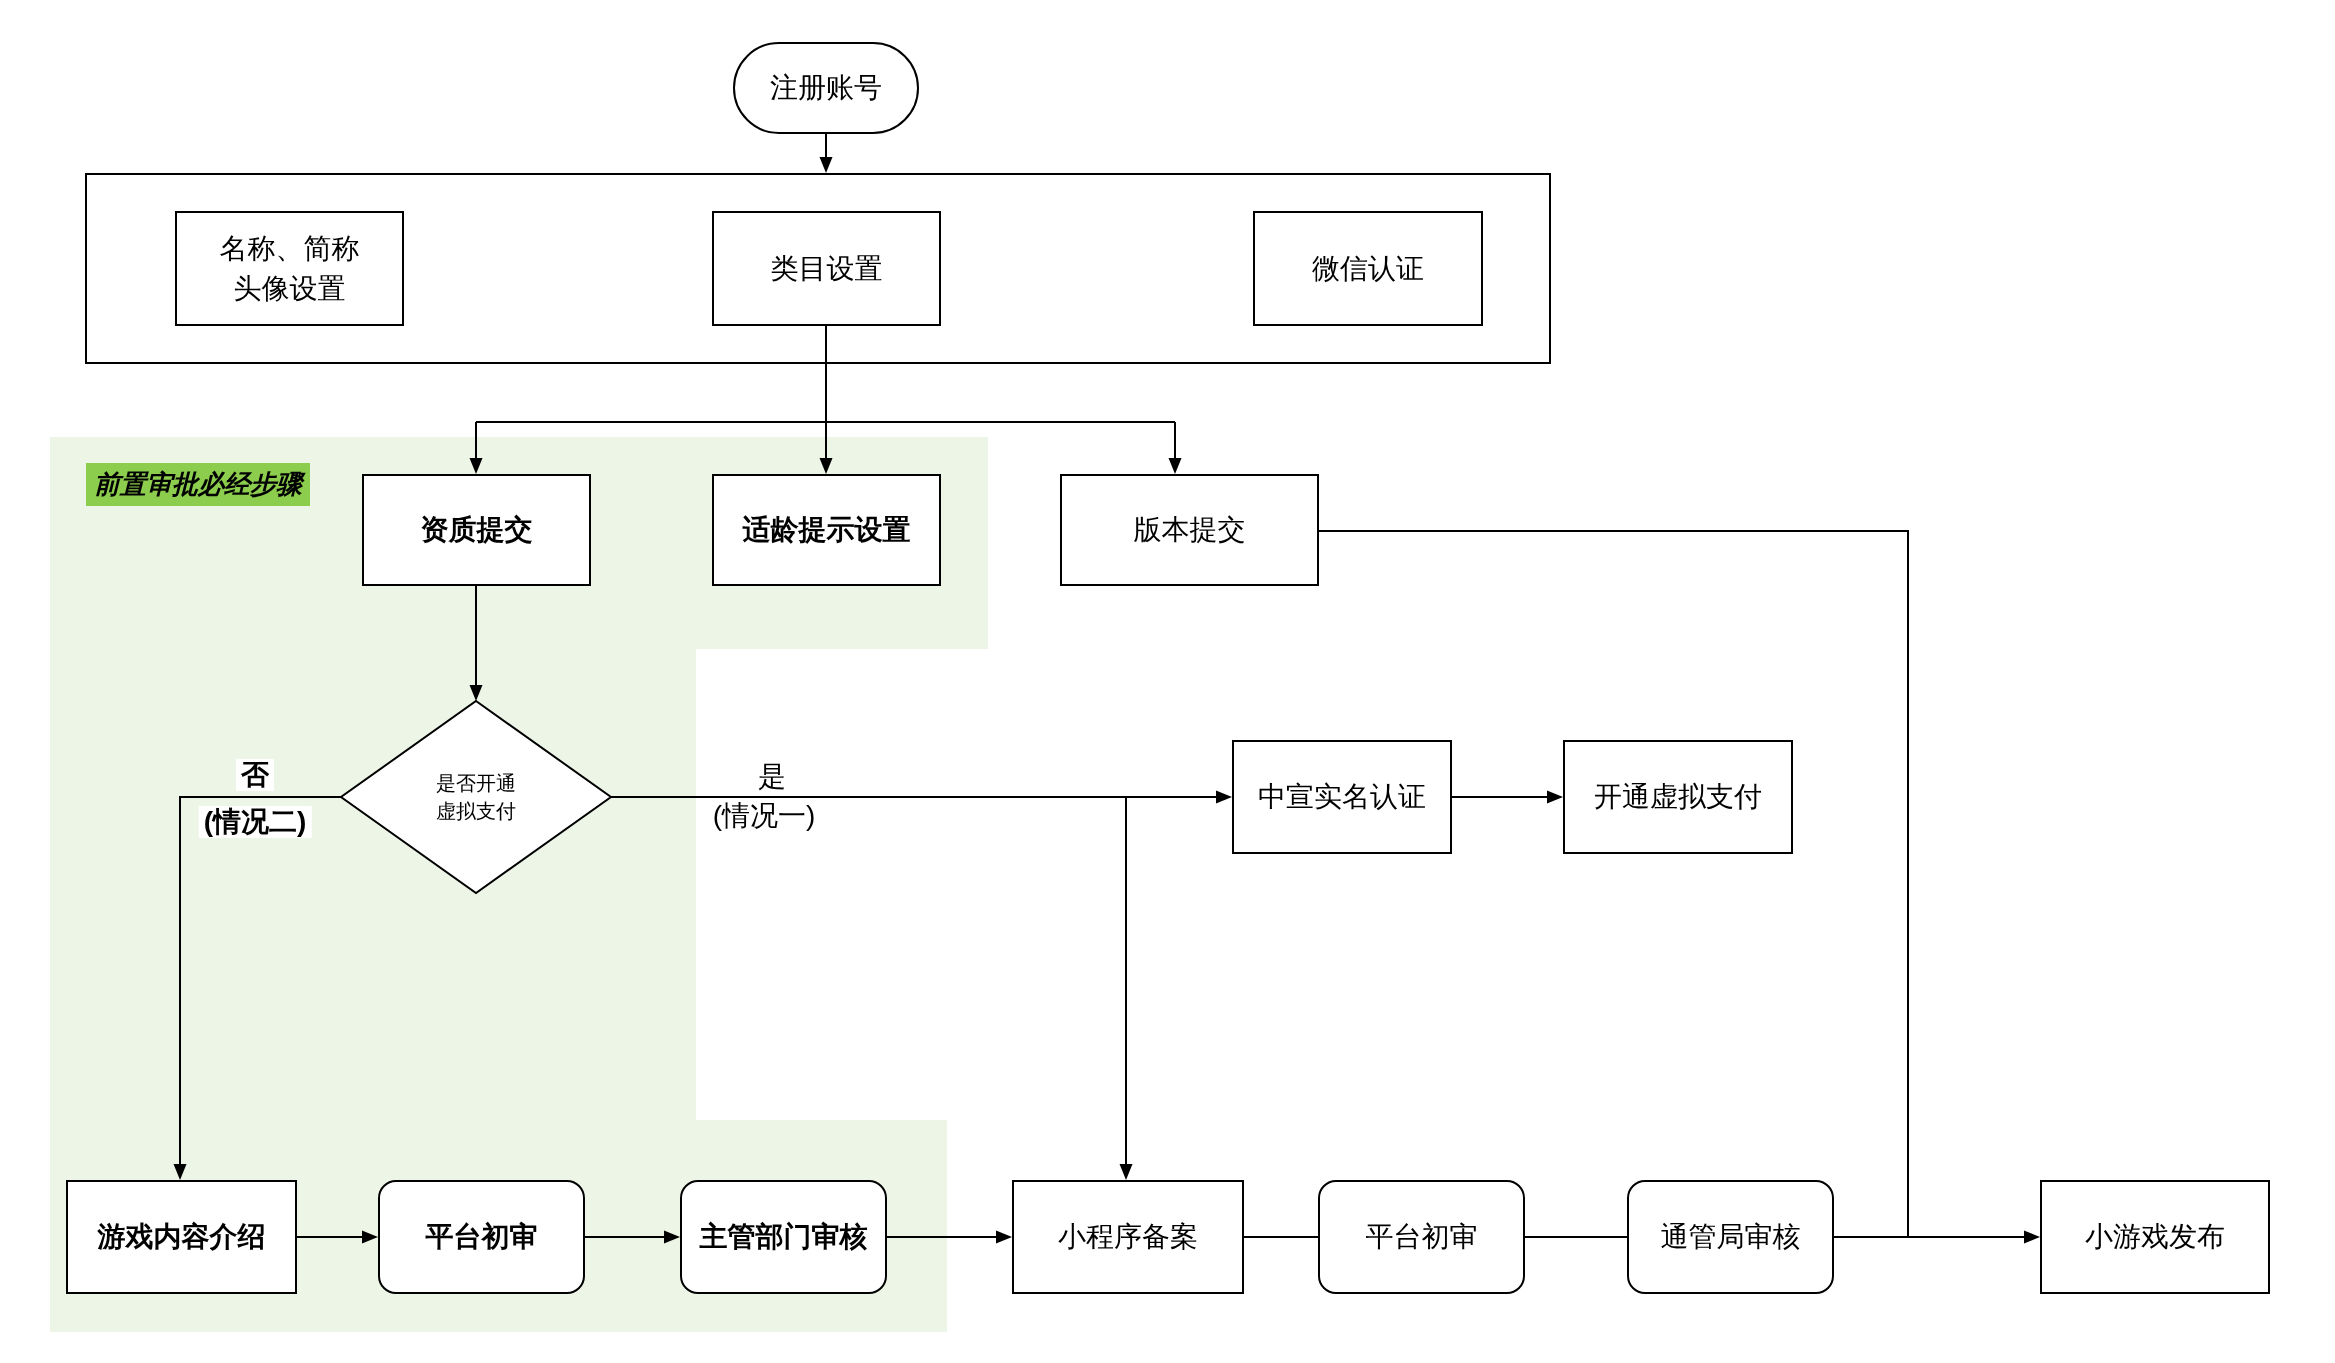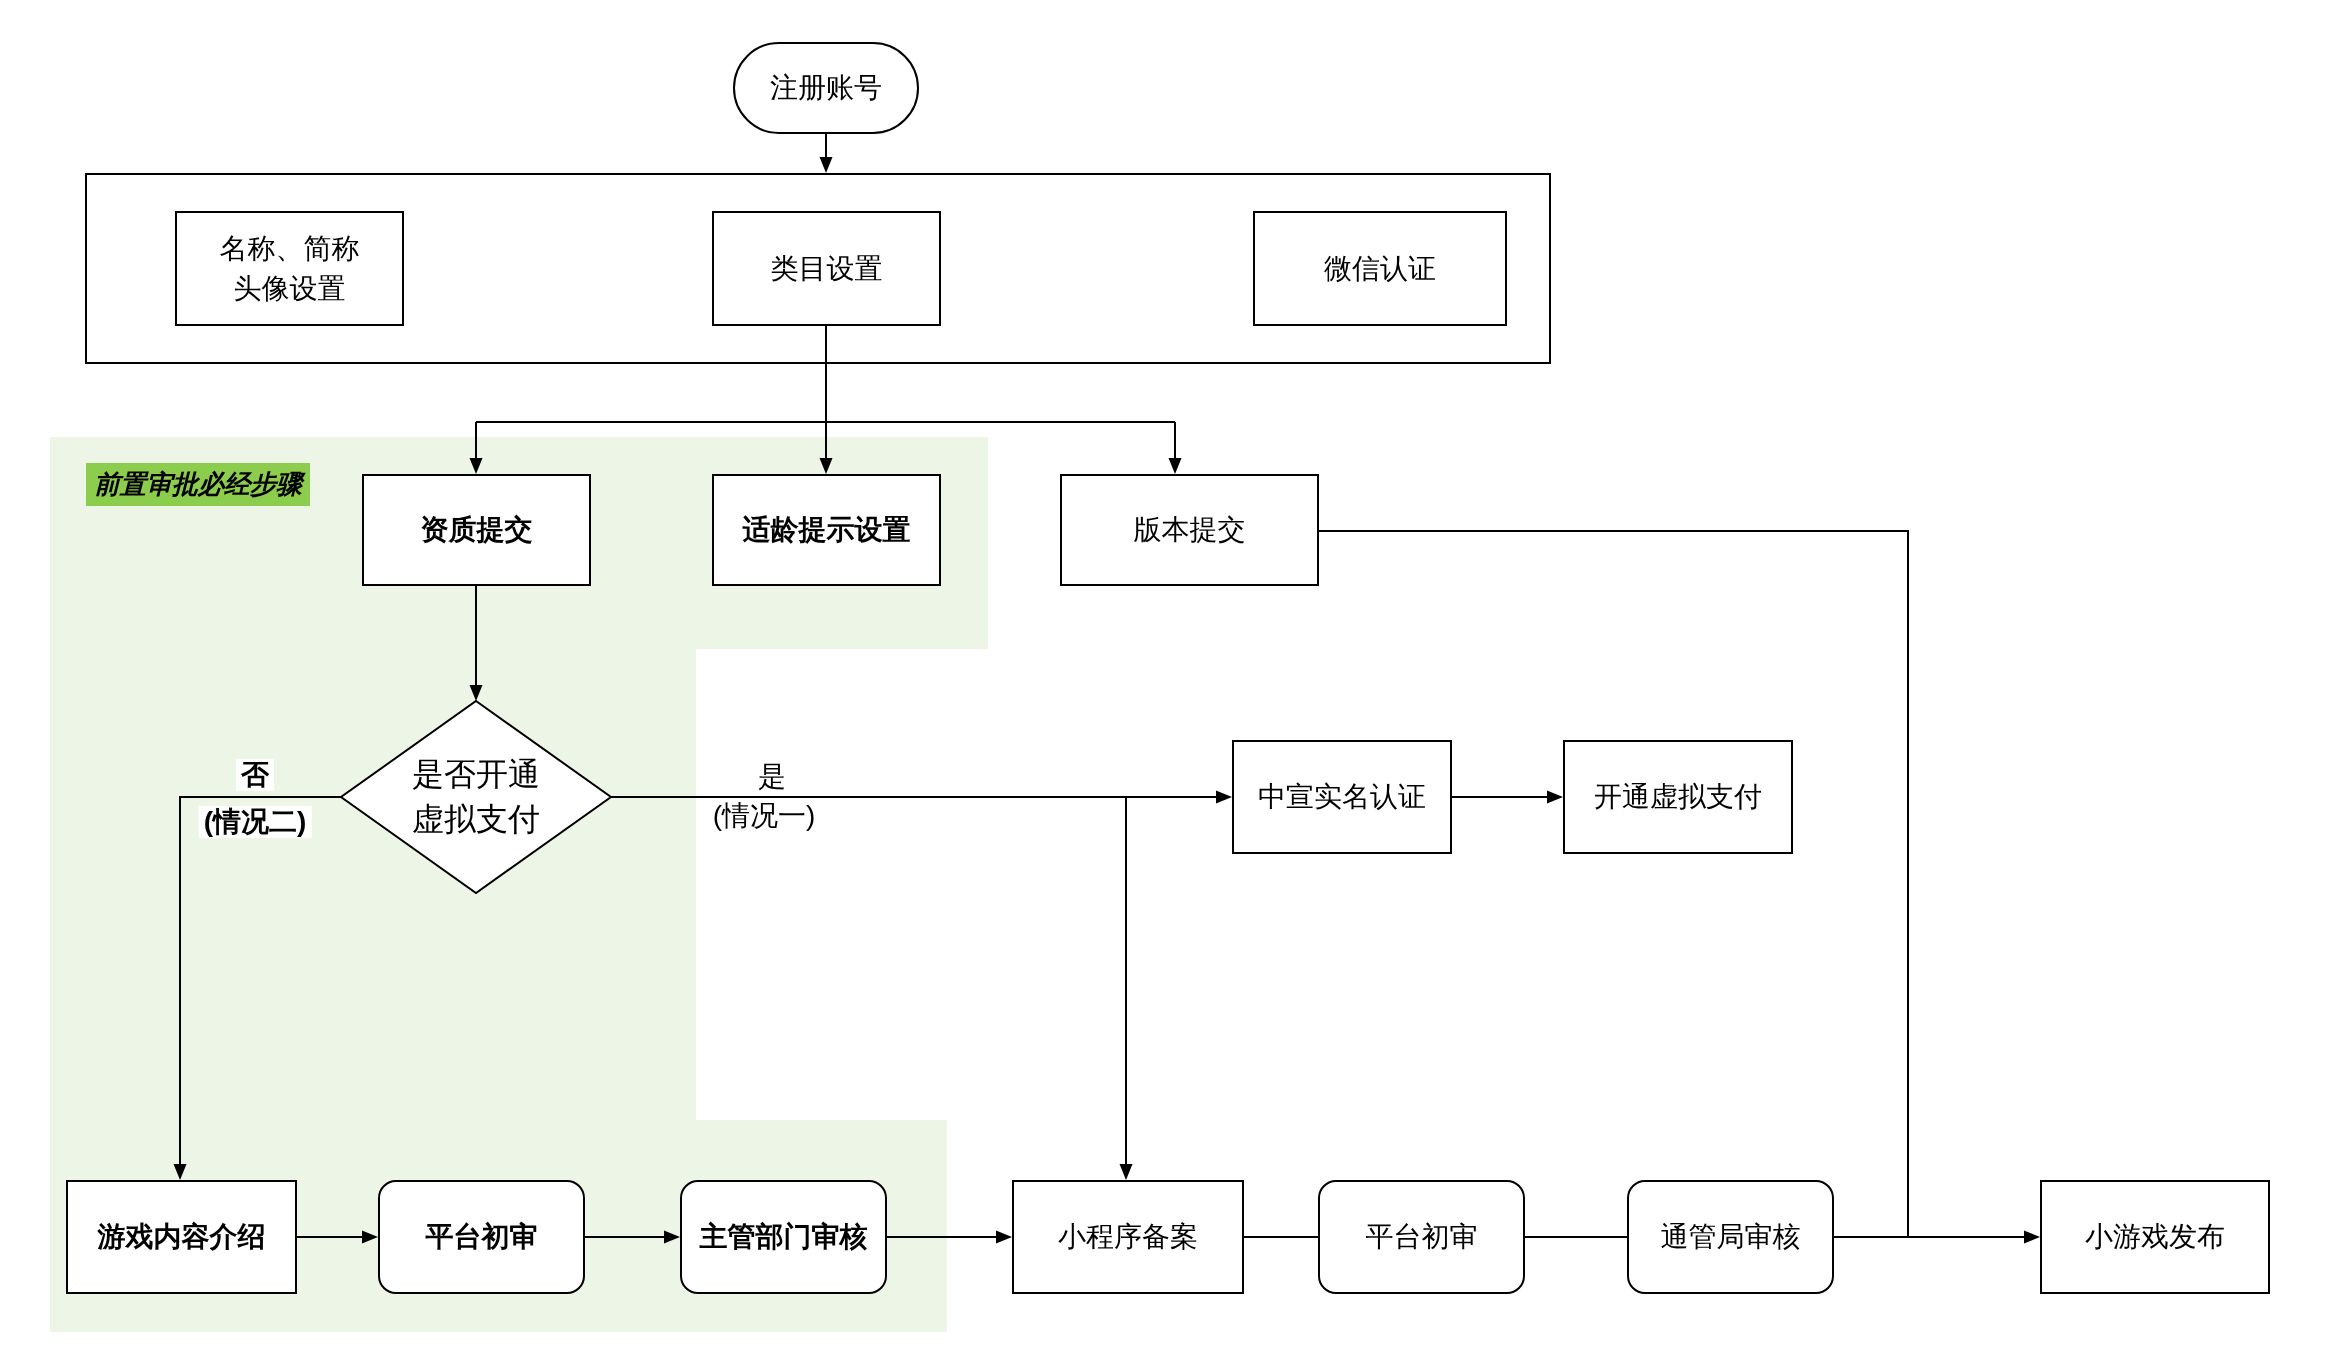--- a/index.html
+++ b/index.html
@@ -33,21 +33,21 @@
     font-size:28px;line-height:1.4;
     white-space:nowrap;
   }
   .bold{font-weight:bold;}
   .round{border-radius:18px;}
   .stadium{border-radius:48px;}
   .frame{background:transparent;}
   .diamond-label{
     position:absolute;
     display:flex;align-items:center;justify-content:center;
-    text-align:right;font-size:32px;line-height:1.4;
+    text-align:right;font-size:20px;line-height:1.4;
     background:transparent;border:none;
   }
   .elabel{
     position:absolute;
     transform:translate(-50%,-50%);
     background:var(--node-fill);
     padding:0 5px;
     font-size:28px;line-height:1.15;
     white-space:nowrap;
   }
@@ -126,21 +126,21 @@
     <div>
       <span>名称、简称</span><br>
       <span>头像设置</span>
     </div>
   </div>
 
   <div class="node" style="left:712px;top:211px;width:229px;height:115px;">
     <span>类目设置</span>
   </div>
 
-  <div class="node" style="left:1253px;top:211px;width:254px;height:115px;">
+  <div class="node" style="left:1253px;top:211px;width:230px;height:115px;">
     <span>微信认证</span>
   </div>
 
   <div class="node bold" style="left:362px;top:474px;width:229px;height:112px;">
     <span>资质提交</span>
   </div>
 
   <div class="node bold" style="left:712px;top:474px;width:229px;height:112px;">
     <span>适龄提示设置</span>
   </div>

